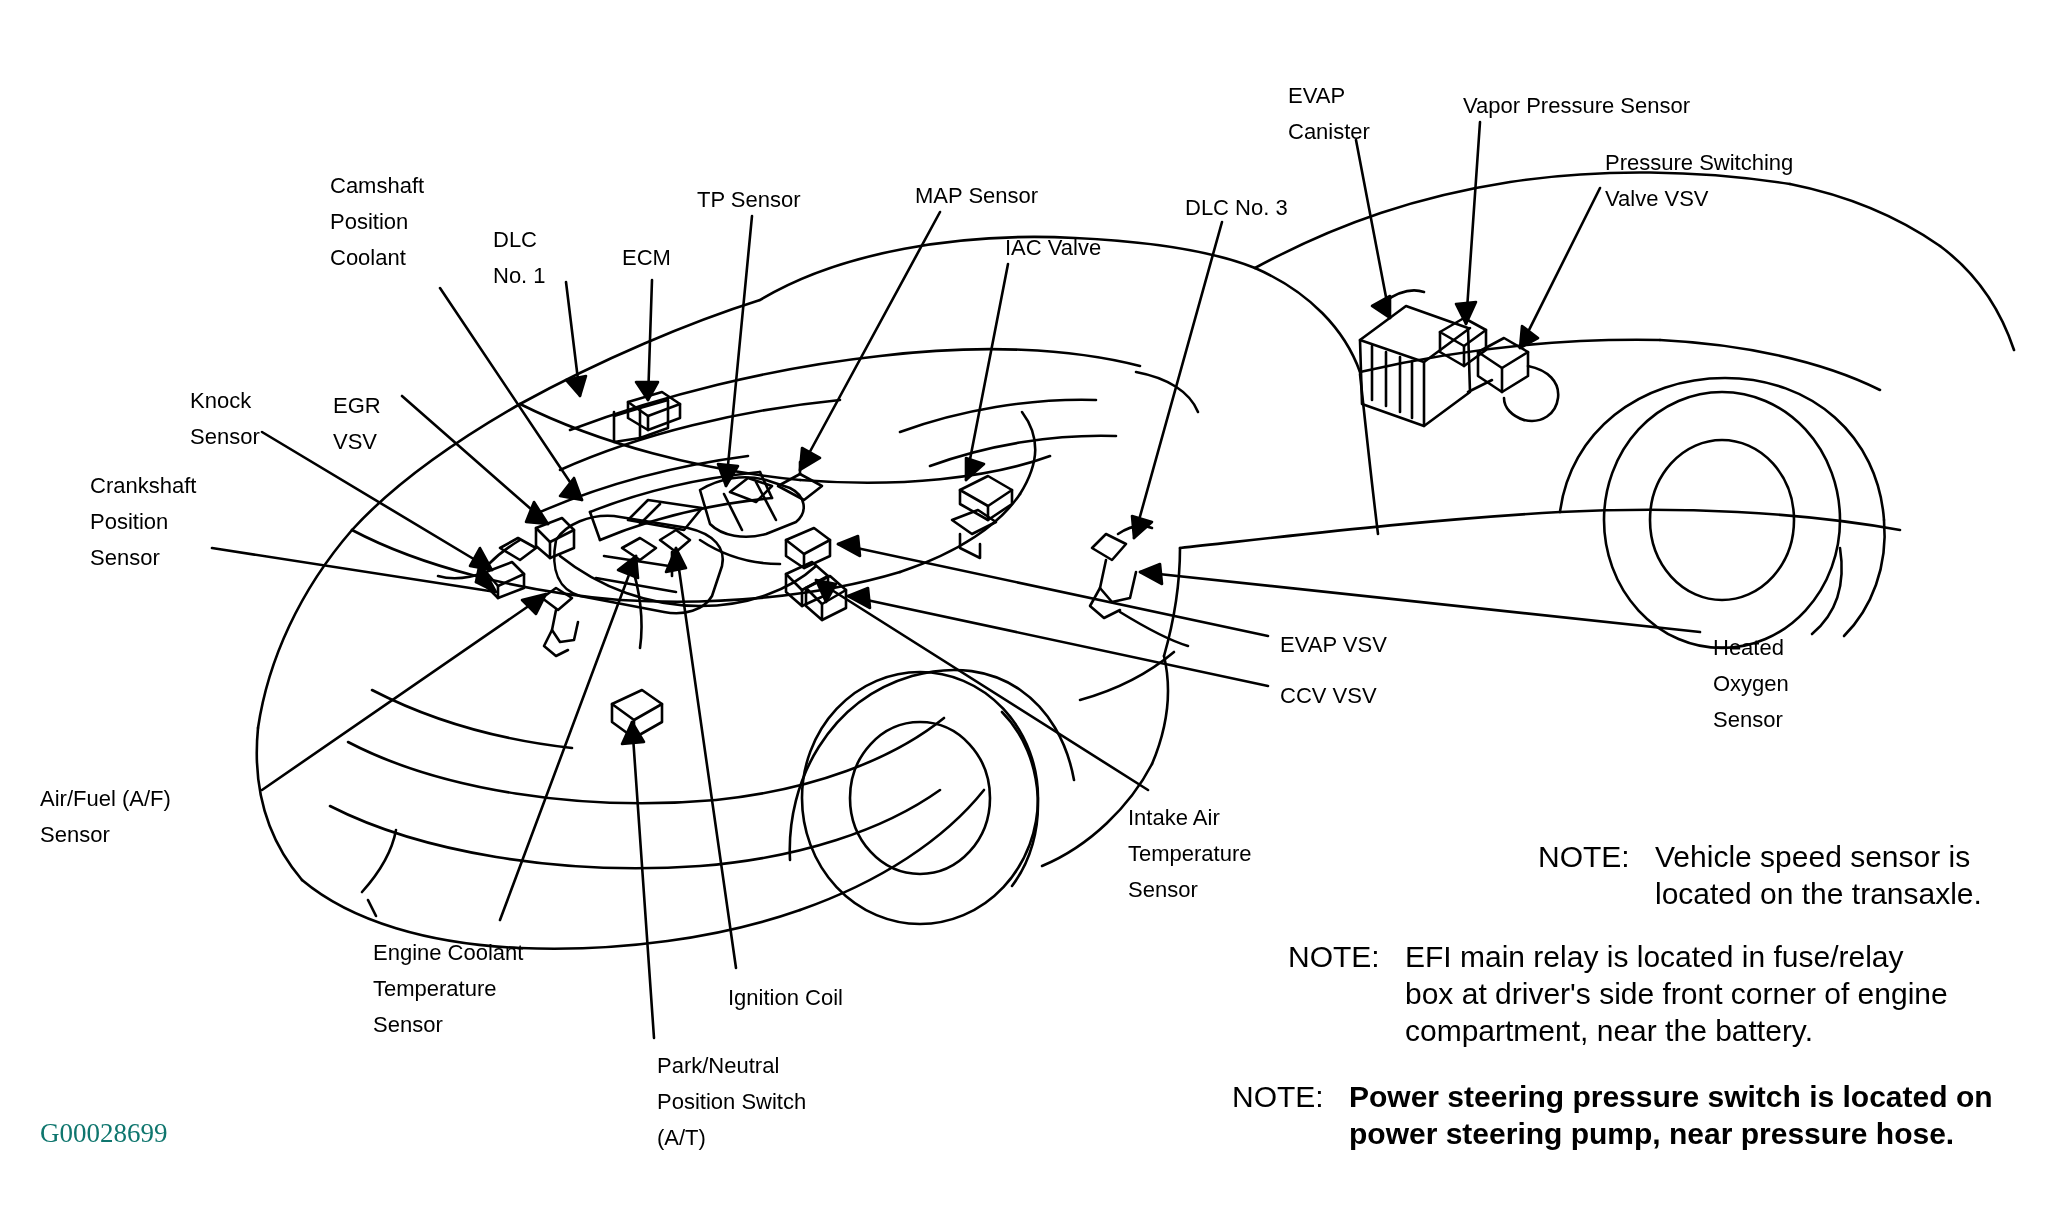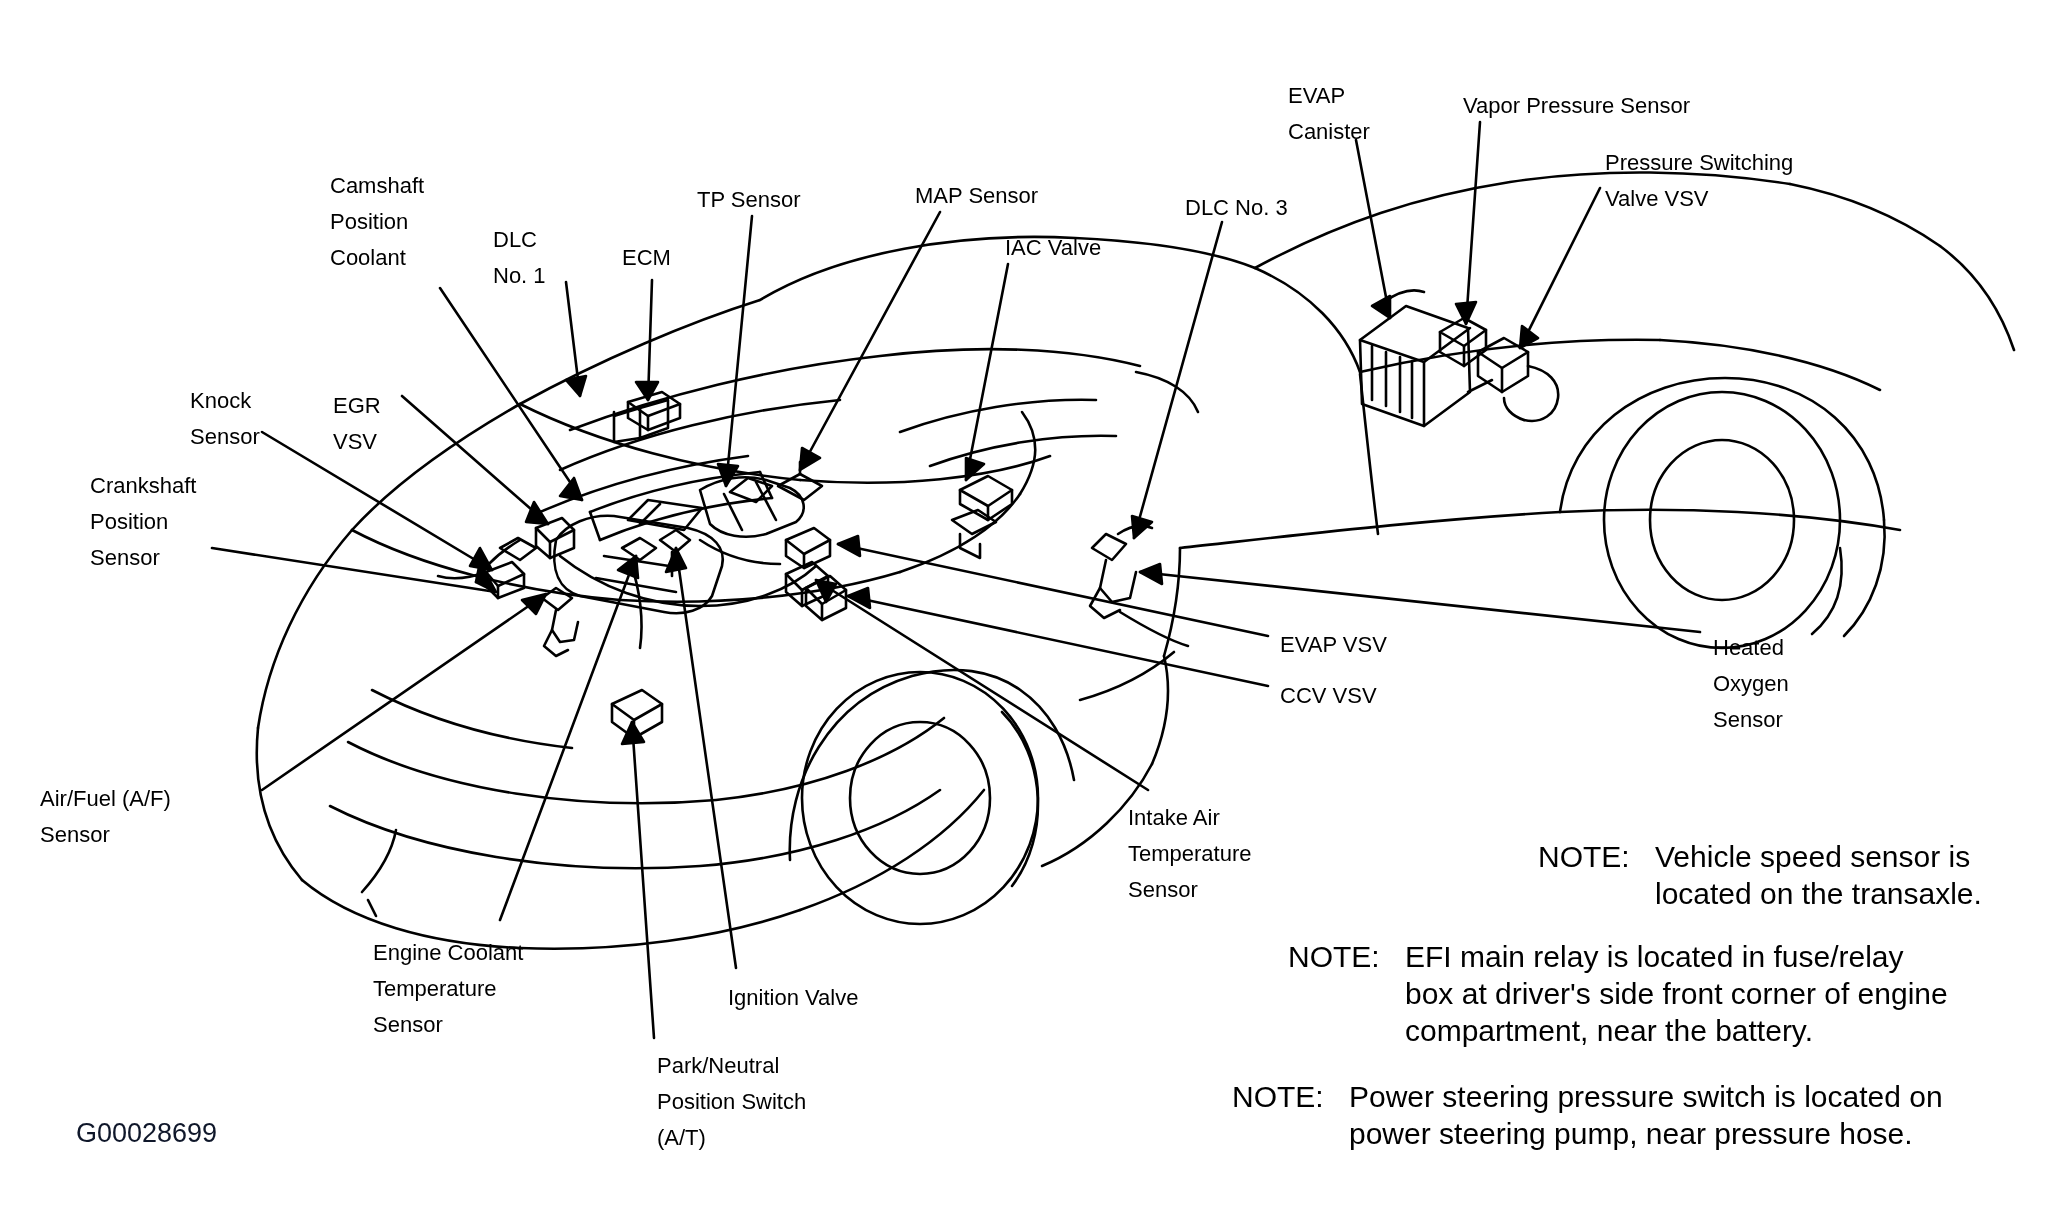--- a/index.html
+++ b/index.html
@@ -35,25 +35,24 @@
   .note {
     position: absolute;
     font-family: "Liberation Sans", sans-serif;
     font-size: 30px;
     line-height: 37px;
     color: #000000;
     white-space: pre;
   }
   .figid {
     position: absolute;
-    font-family: Liberation Sans, sans-serif;
+    font-family: Liberation Serif, serif;
     font-size: 27px;
-    color: #0f172a;
+    color: #0f766e;
     white-space: pre;
-    margin-left: 36px;
   }
 </style>
 </head>
 <body>
 
 <div id="page">
 
   <svg id="art" viewBox="0 0 2050 1227" xmlns="http://www.w3.org/2000/svg">
     <g fill="none" stroke="#000000" stroke-width="2.6" stroke-linecap="round" stroke-linejoin="round">
 
@@ -323,38 +322,38 @@
 Position
 Sensor</div>
   <div class="label" style="left:40px; top:781px;">Air/Fuel (A/F)
 Sensor</div>
   <div class="label" style="left:373px; top:935px;">Engine Coolant
 Temperature
 Sensor</div>
   <div class="label" style="left:657px; top:1048px;">Park/Neutral
 Position Switch
 (A/T)</div>
-  <div class="label" style="left:728px; top:980px;">Ignition Valve</div>
+  <div class="label" style="left:728px; top:980px;">Ignition Coil</div>
   <div class="label" style="left:1128px; top:800px;">Intake Air
 Temperature
 Sensor</div>
   <div class="label" style="left:1280px; top:627px;">EVAP VSV</div>
   <div class="label" style="left:1280px; top:678px;">CCV VSV</div>
   <div class="label" style="left:1713px; top:630px;">Heated
 Oxygen
 Sensor</div>
 
   <div class="note" style="left:1538px; top:838px;">NOTE:</div>
   <div class="note" style="left:1655px; top:838px;">Vehicle speed sensor is
 located on the transaxle.</div>
 
   <div class="note" style="left:1288px; top:938px;">NOTE:</div>
   <div class="note" style="left:1405px; top:938px;">EFI main relay is located in fuse/relay
 box at driver's side front corner of engine
 compartment, near the battery.</div>
 
   <div class="note" style="left:1232px; top:1078px;">NOTE:</div>
-  <div class="note" style="left:1349px; top:1078px;">Power steering pressure switch is located on
+  <div class="note" style="left:1349px; top:1078px;font-weight:bold;">Power steering pressure switch is located on
 power steering pump, near pressure hose.</div>
 
   <div class="figid" style="left:40px; top:1118px;">G00028699</div>
 
 </div>
 
 </body></html>

